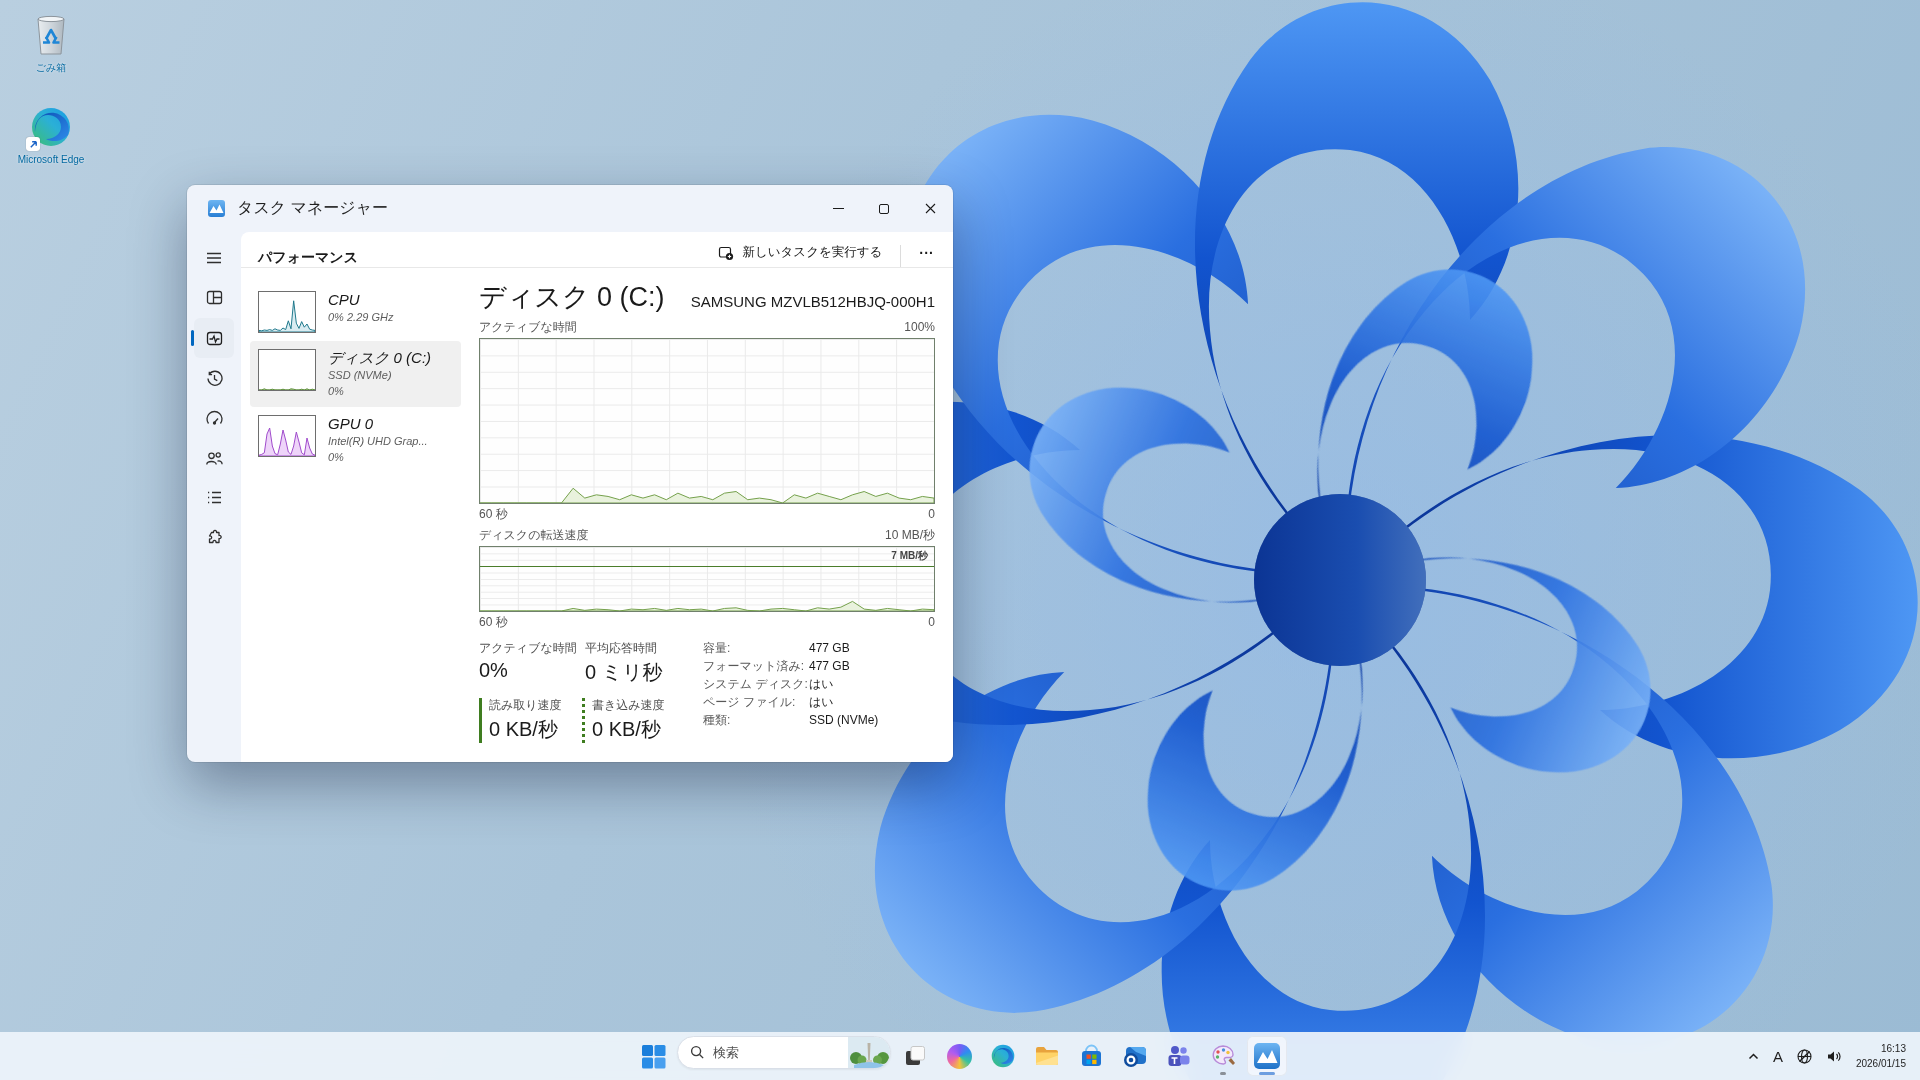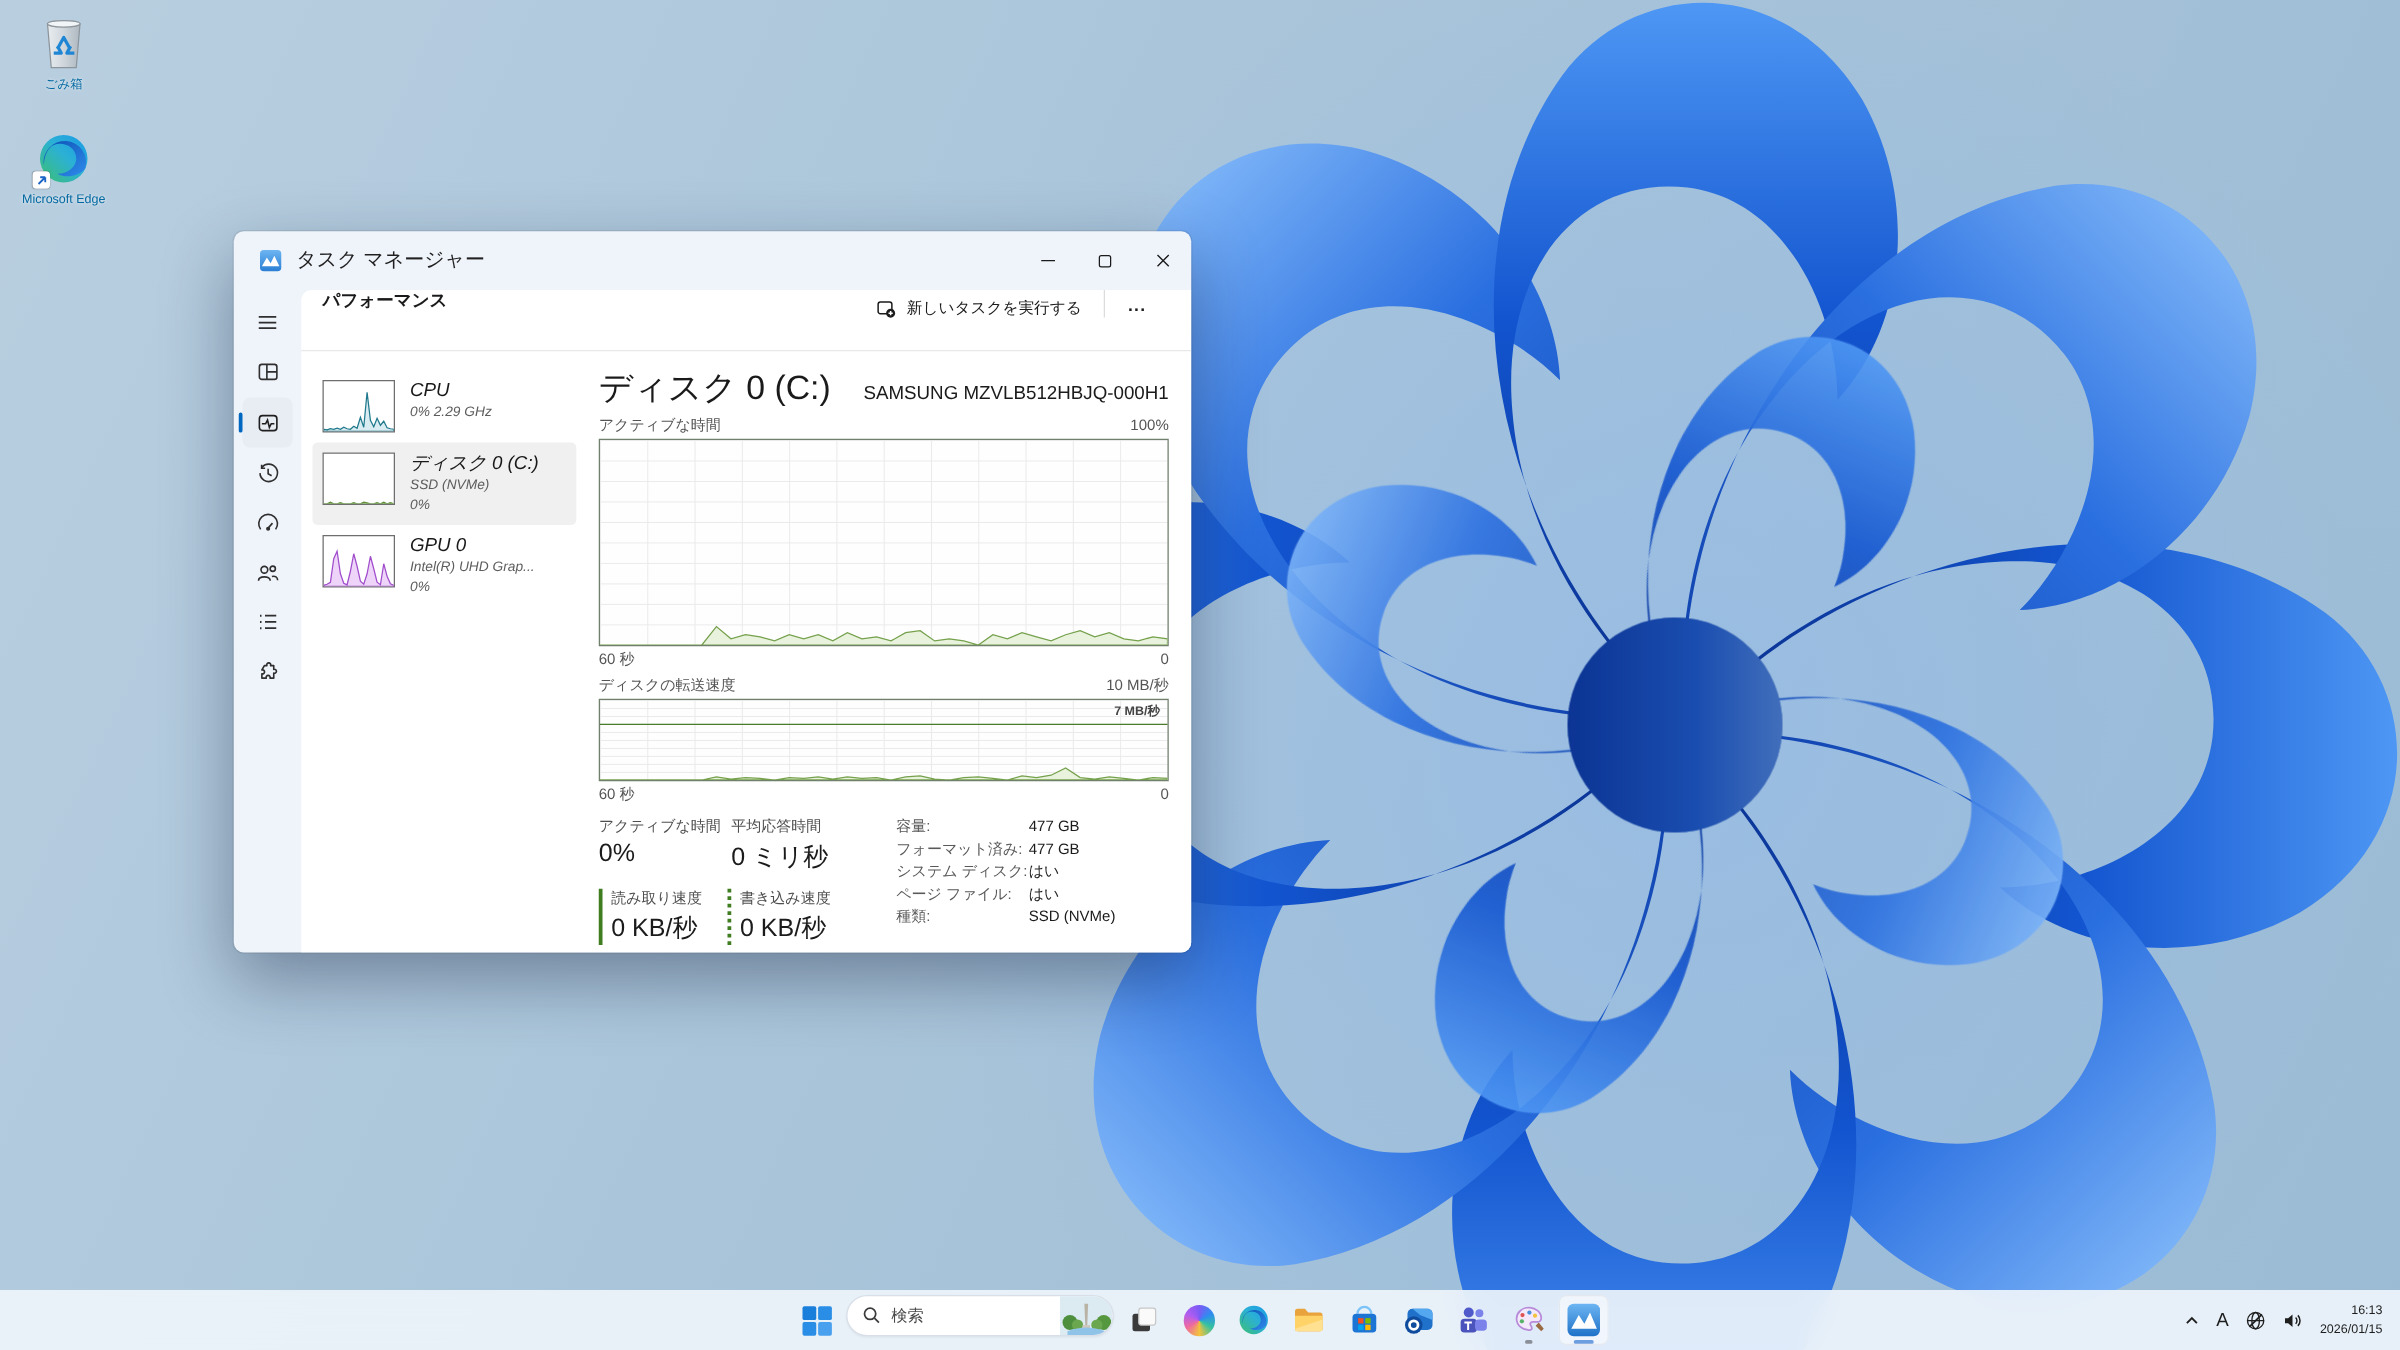--- a/index.html
+++ b/index.html
@@ -33,21 +33,21 @@
 
   
   #tm-rail { position:absolute; left:0; top:47px; bottom:0; width:54px; }
   .rail-item { position:absolute; left:7px; width:40px; height:40px; border-radius:6px;
                display:flex; align-items:center; justify-content:center; color:#3d3d3d; }
   .rail-item.selected { background:#e8edf4; }
   .rail-accent { position:absolute; left:4px; width:3px; height:16px; border-radius:2px; background:#0067c0; }
 
   
   #tm-card { position:absolute; left:54px; top:47px; right:0; bottom:0; background:#fff; border-radius:8px 0 0 0; }
-  #tm-toolbar { height:49px; display:flex; align-items:flex-start; border-bottom:1px solid #e8e8e8; padding:0 26px 0 17px; }
+  #tm-toolbar { height:36px; display:flex; align-items:flex-end; border-bottom:1px solid #e8e8e8; padding:0 9px 0 17px; }
   #page-title { font-size:14px; font-weight:700; color:#1a1a1a; }
   #run-task-btn { margin-left:auto; display:flex; align-items:center; gap:8px; font-size:12.5px; color:#1b1b1b;
                   padding:6px 10px; border-radius:4px; }
   .tb-sep { width:1px; height:22px; background:#dcdcdc; margin:0 8px; }
   #more-btn { font-size:14px; font-weight:700; letter-spacing:1px; color:#1b1b1b; padding:4px 10px 10px; }
 
   #tm-body { display:flex; height:calc(100% - 51px); }
 
   
   #perf-list { width:226px; padding:15px 6px 16px 9px; flex:none;font-style:italic; }
@@ -82,21 +82,21 @@
 
   
   #stats-row { display:flex; margin-top:12px; }
   .stat-cols { display:flex; flex-wrap:wrap; width:212px; flex:none; }
   .stat { width:98px; margin-right:8px; margin-bottom:12px; }
   .stat .s-lbl { font-size:12px; color:#4f4f4f; line-height:15px; white-space:nowrap; }
   .stat .s-val { font-size:20px; color:#1b1b1b; margin-top:3px; white-space:nowrap; }
   .stat.bar-solid  { border-left:3px solid #3f7d20; padding-left:7px; width:95px; }
   .stat.bar-dotted { border-left:3px dotted #3f7d20; padding-left:7px; width:95px; }
   #info-grid { display:grid; grid-template-columns:102px auto; column-gap:4px; row-gap:3px;
-               font-size:12px; line-height:15px; margin-left:26px; align-content:start; }
+               font-size:12px; line-height:15px; margin-left:12px; align-content:start; }
   .i-lbl { color:#595959; white-space:nowrap; }
   .i-val { color:#1b1b1b; white-space:nowrap; }
 
   
   #taskbar { position:absolute; left:0; right:0; bottom:0; height:48px; z-index:20;
              background:rgba(238,244,251,.92); backdrop-filter:blur(10px);
              display:flex; align-items:center; justify-content:center; }
   #tb-center { display:flex; align-items:flex-start; gap:4px; }
   .tb-btn { width:40px; height:40px; border-radius:6px; display:flex; align-items:center; justify-content:center; position:relative; }
   .tb-btn.active { background:rgba(255,255,255,.55); box-shadow:inset 0 0 0 1px rgba(0,0,0,.05); }

